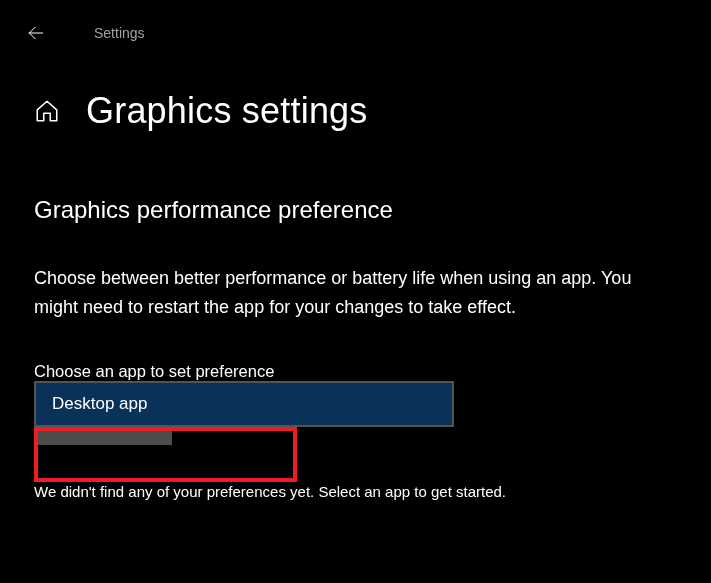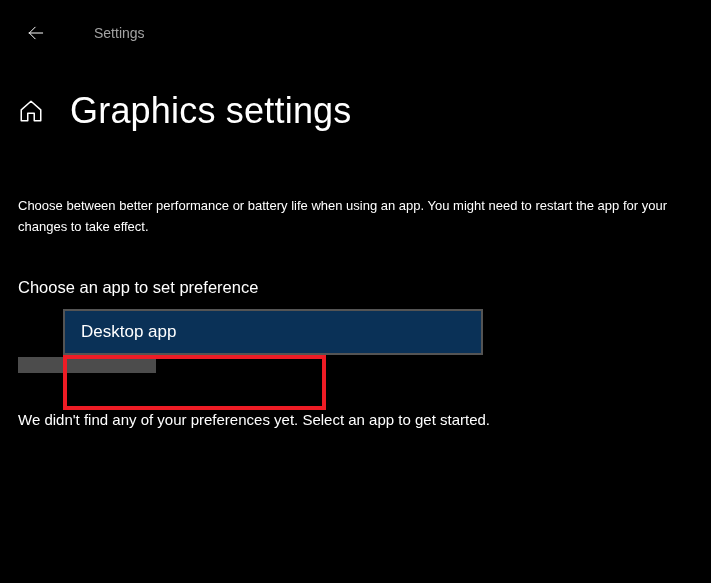--- a/index.html
+++ b/index.html
@@ -32,21 +32,21 @@
     }
     .back-arrow svg {
       width: 20px;
       height: 20px;
     }
     .window-title {
       font-size: 14px;
       color: #a3a3a3;
     }
     .content {
-      padding: 42px 34px 0 18px;
+      padding: 42px 34px 0 34px;
     }
     .page-heading-row {
       display: flex;
       align-items: center;
       margin-bottom: 64px;
     }
     .home-icon {
       width: 26px;
       height: 26px;
       margin-right: 26px;
@@ -62,35 +62,33 @@
       font-size: 36px;
       font-weight: 400;
       letter-spacing: 0.2px;
     }
     .section-heading {
       font-size: 24px;
       font-weight: 400;
       margin-bottom: 40px;
     }
     .description {
-      font-size: 13px;
+      font-size: 18px;
       line-height: 1.6;
       margin-bottom: 40px;
       color: #ffffff;
     }
     .field-label {
       font-size: 16.5px;
-      margin-bottom: 12px;
     }
     .dropdown {
       width: 420px;
       border: 2px solid #545454;
       background: #1d4ed8;
       position: relative;
-      margin-left: 45px;
     }
     .dropdown-option {
       padding: 11px 16px;
       font-size: 17px;
       cursor: default;
     }
     .dropdown-option.selected {
       background: #0a3157;
     }
     .dropdown-option.plain {
@@ -131,20 +129,21 @@
 <div class="content">
   <div class="page-heading-row">
     <div class="home-icon">
       <svg viewBox="0 0 24 24">
         <path d="M3 11L12 3L21 11V21H15V14H9V21H3V11Z" stroke="#ffffff" stroke-width="1.4" fill="none" stroke-linejoin="round"></path>
       </svg>
     </div>
     <h1 class="page-heading">Graphics settings</h1>
   </div>
 
+  <h2 class="section-heading">Graphics performance preference</h2>
 
   <p class="description">Choose between better performance or battery life when using an app. You might need to restart the app for your changes to take effect.</p>
 
   <div class="field-label">Choose an app to set preference</div>
 
   <div class="dropdown">
     <div class="dropdown-option selected">Desktop app</div>
     <div class="highlight-box"></div>
   </div>
 

